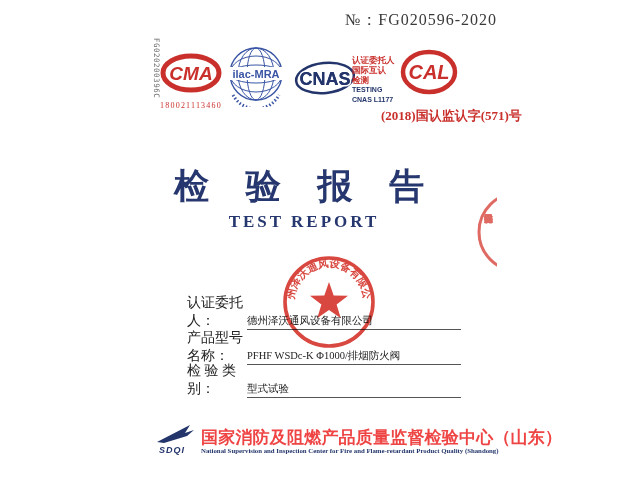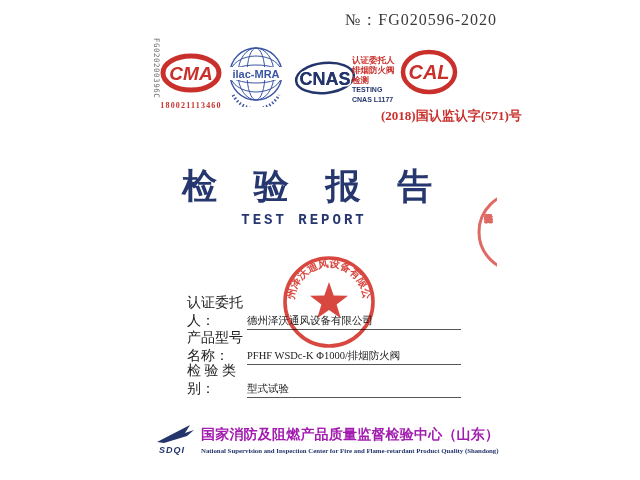--- a/index.html
+++ b/index.html
@@ -11,52 +11,52 @@
   
   .report-no{left:345px;top:10px;font-size:16px;color:#3a3a3a;letter-spacing:1px;}
   
   .side-code{
     left:149px;top:38px;height:110px;width:12px;
     writing-mode:vertical-rl;font-size:7.5px;color:#6a6a6a;
     font-family:"DejaVu Sans Mono", monospace;letter-spacing:0.5px;
   }
   
   .cma-block{left:158px;top:52px;width:66px;text-align:center;}
-  .cma-num{font-size:8px;color:#c9302c;letter-spacing:1.2px;margin-top:1px;font-weight:bold;}
+  .cma-num{font-size:8px;color:#c9302c;letter-spacing:1.2px;margin-top:1px;font-weight:normal;}
   .ilac-block{left:227px;top:45px;text-align:right;}
   .cnas-block{left:294px;top:56px;}
   .cnas-text{left:352px;top:55px;line-height:10px;}
   .cnas-text .cn{font-size:8.5px;color:#c9302c;font-weight:bold;}
   .cnas-text .en{font-size:7px;color:#23356b;font-weight:bold;font-family:"Liberation Sans",sans-serif;}
   .cal-block{left:400px;top:49px;}
   .cal-caption{left:381px;top:107px;font-size:13px;color:#c9302c;font-weight:bold;}
   
   .title-cn{
     left:0;top:163px;width:612px;text-align:center;
-    font-size:35px;font-weight:bold;color:#26376f;letter-spacing:14px;padding-left:8px;
+    font-size:35px;font-weight:bold;color:#26376f;letter-spacing:14px;
   }
   .title-en{
     left:0;top:212px;width:608px;text-align:center;
-    font-size:14px;font-weight:bold;color:#26376f;letter-spacing:3px;font-family:Liberation Mono, monospace;
+    font-size:17px;font-weight:bold;color:#26376f;letter-spacing:3px;
   }
   
   .field-row{left:187px;width:276px;height:17px;}
   .field-row .lbl{font-size:14px;color:#222;display:inline-block;width:60px;vertical-align:bottom;}
   .field-row .val{
     font-size:10.5px;color:#222;display:inline-block;
     width:214px;border-bottom:1px solid #555;vertical-align:bottom;
     padding-bottom:1px;white-space:nowrap;overflow:hidden;
   }
   .row1{top:294px;} .row2{top:329px;} .row3{top:362px;}
   
   .stamp-main{left:279px;top:252px;mix-blend-mode:multiply;opacity:0.92;}
   .stamp-edge-clip{left:450px;top:185px;width:47px;height:96px;overflow:hidden;mix-blend-mode:multiply;opacity:0.75;}
   .stamp-edge-clip svg{position:absolute;left:0;top:0;}
   
-  .footer-cn{left:201px;top:426px;font-size:14px;font-weight:bold;color:#a21caf;letter-spacing:0.2px;}
+  .footer-cn{left:201px;top:426px;font-size:17px;font-weight:bold;color:#ef4444;letter-spacing:0.2px;}
   .footer-en{left:201px;top:447px;font-size:6.8px;color:#23356b;font-weight:bold;}
   .sdqi{left:156px;top:422px;}
 </style>
 </head>
 <body>
 
 <div class="abs report-no"><span>№：</span><span>FG020596-2020</span></div>
 
 <div class="abs side-code">FG020200396C</div>
 
@@ -83,21 +83,21 @@
 
 <div class="abs cnas-block">
   <svg width="62" height="44" viewBox="0 0 62 44">
     <ellipse cx="31" cy="22" rx="29" ry="15" fill="none" stroke="#23356b" stroke-width="2.5" transform="rotate(-6 31 22)"></ellipse>
     <text x="31" y="29" text-anchor="middle" font-size="18" font-weight="bold" fill="#23356b" font-family="Liberation Sans, sans-serif" style="paint-order:stroke" stroke="#ffffff" stroke-width="3">CNAS</text>
     <text x="31" y="29" text-anchor="middle" font-size="18" font-weight="bold" fill="#23356b" font-family="Liberation Sans, sans-serif">CNAS</text>
   </svg>
 </div>
 <div class="abs cnas-text">
   <div class="cn">认证委托人</div>
-  <div class="cn">排烟防火阀</div>
+  <div class="cn">国际互认</div>
   <div class="cn">检测</div>
   <div class="en">TESTING</div>
   <div class="en">CNAS L1177</div>
 </div>
 
 <div class="abs cal-block">
   <svg width="58" height="46" viewBox="0 0 58 46">
     <ellipse cx="29" cy="23" rx="26" ry="20" fill="none" stroke="#c9302c" stroke-width="4.5"></ellipse>
     <text x="29" y="30" text-anchor="middle" font-size="20" font-style="italic" font-weight="bold" fill="#c9302c" font-family="Liberation Sans, sans-serif">CAL</text>
   </svg>

